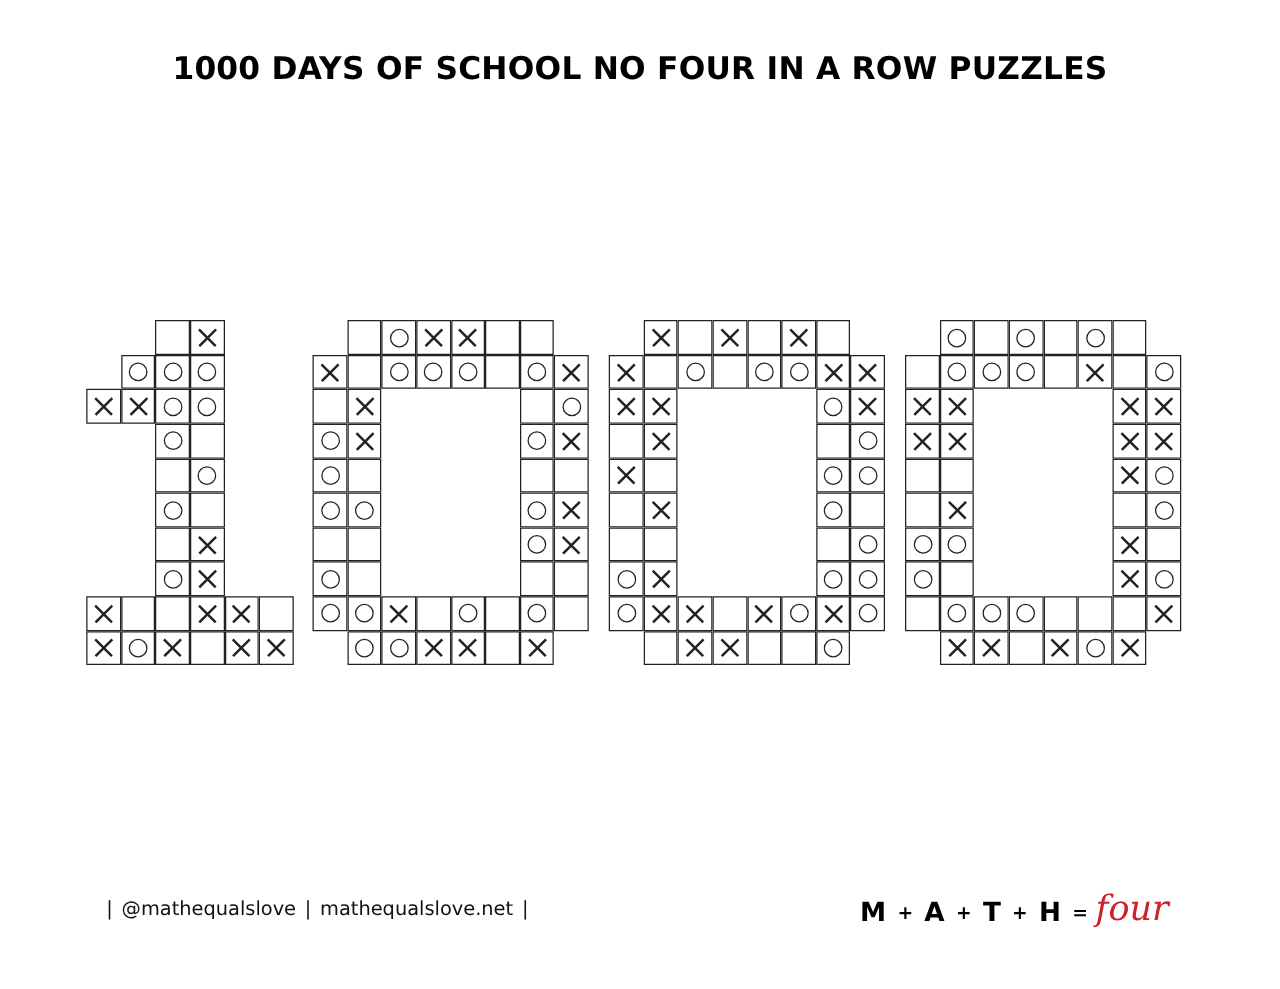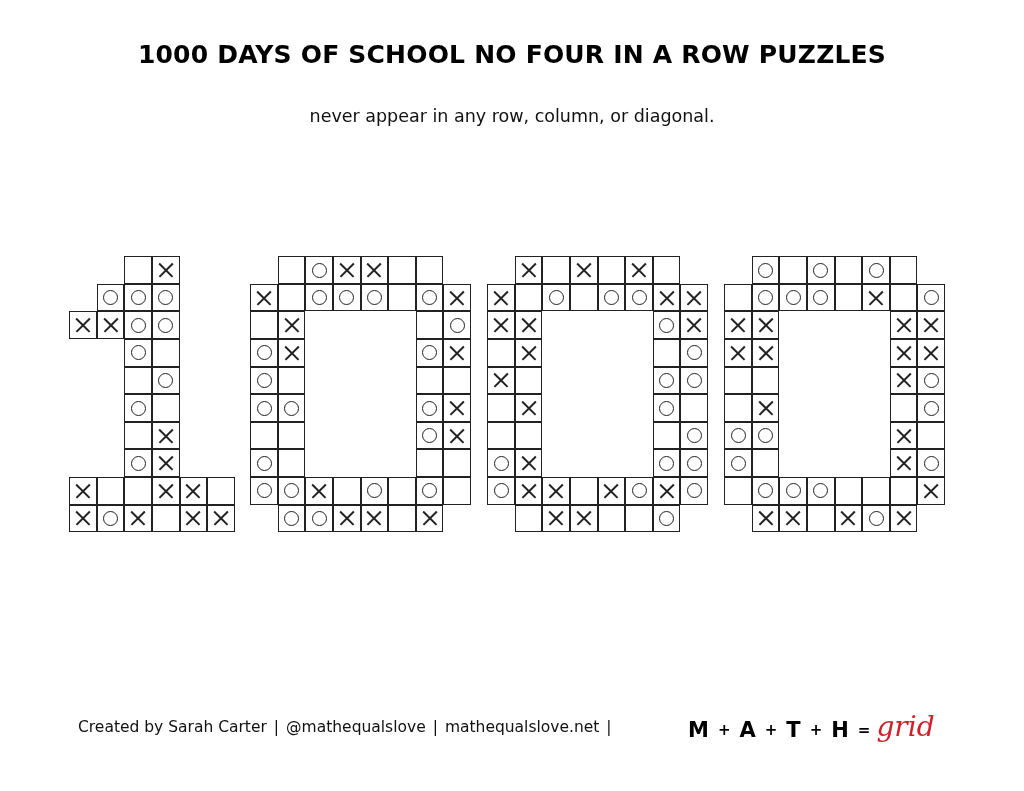--- a/index.html
+++ b/index.html
@@ -20,21 +20,20 @@
   .brand .plus { font-family: "DejaVu Sans", sans-serif; font-weight: bold; font-size: 15px; margin: 0 9px; color: #000; }
   .brand .eq { font-family: "DejaVu Sans", sans-serif; font-weight: bold; font-size: 15px; margin: 0 6px 0 9px; color: #000; }
   .brand .love { font-family: "DejaVu Serif", serif; font-style: italic; font-size: 28px; line-height: 28px; position: relative; top: -3px; }
 </style>
 </head>
 <body>
 
 <div class="title">1000 DAYS OF SCHOOL NO FOUR IN A ROW PUZZLES</div>
 
 <div class="instructions">
-  <div>never appear in any row, column, or diagonal.</div>
 </div>
 
 <div id="puzzles">
     <div class="grid" style="left: 70px; top: 257px;">
       <div class="cell" style="left: 55.2px; top: 0px;"></div>
       <div class="cell" style="left: 82.8px; top: 0px;">
         <div class="sym-x"></div>
       </div>
       <div class="cell" style="left: 27.6px; top: 27.6px;">
         <div class="sym-o"></div>
@@ -472,31 +471,30 @@
       <div class="cell" style="left: 138px; top: 248.4px;">
         <div class="sym-o"></div>
       </div>
       <div class="cell" style="left: 165.6px; top: 248.4px;">
         <div class="sym-x"></div>
       </div>
     </div>
   </div>
 
 <div class="footer">
-  <span>Created by Sarah Carter</span>
   <span class="sep">|</span>
   <span>@mathequalslove</span>
   <span class="sep">|</span>
   <span>mathequalslove.net</span>
   <span class="sep">|</span>
 </div>
 
 <div class="brand">
   <span class="letter">M</span>
   <span class="plus">+</span>
   <span class="letter">A</span>
   <span class="plus">+</span>
   <span class="letter">T</span>
   <span class="plus">+</span>
   <span class="letter">H</span>
   <span class="eq">=</span>
-  <span class="love" id="love-word" style="color: rgb(208, 32, 42);">grid</span>
+  <span class="love" id="love-word" style="color: rgb(208, 32, 42);">four</span>
 </div>
 
 </body></html>

